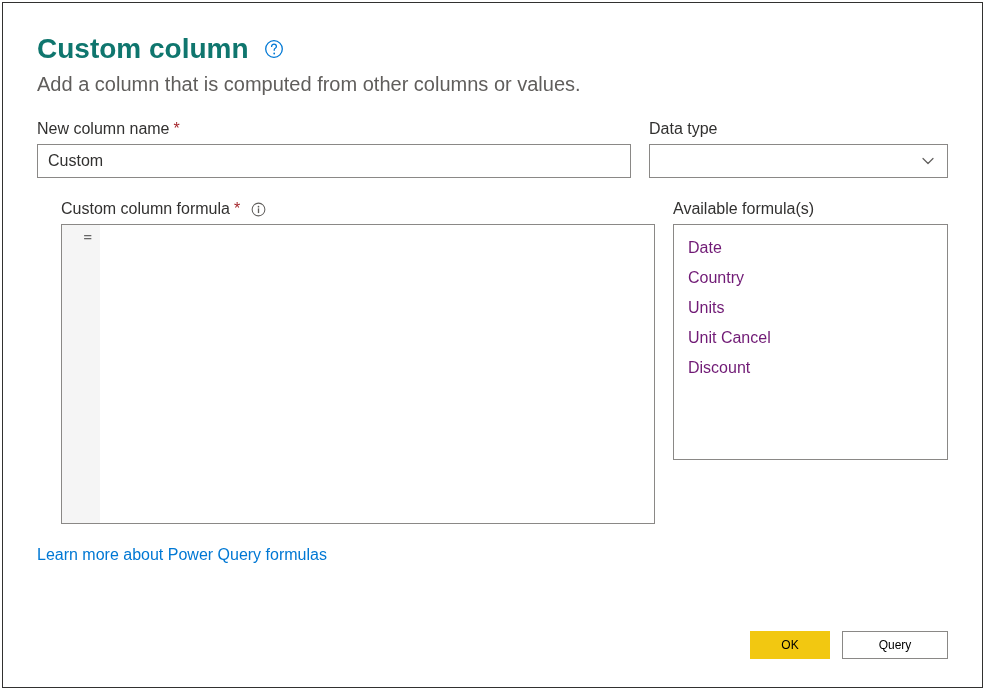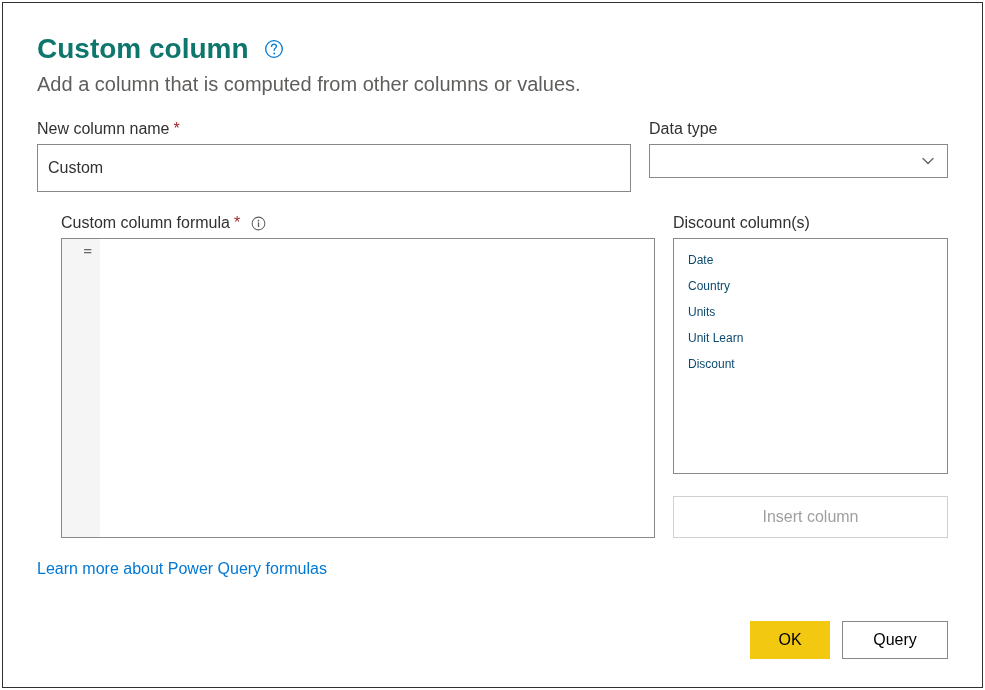--- a/index.html
+++ b/index.html
@@ -37,38 +37,39 @@
     .subdesc {
       font-size: 20px;
       font-weight: 400;
       color: #605e5c;
       margin-bottom: 24px;
       margin-top: 4px;
     }
     .form-grid {
       display: flex;
       gap: 18px;
+      align-items: center;
     }
     .left-col { flex: 0 0 594px; }
     .right-col { flex: 1; }
 
     .lbl {
       font-size: 16px;
       font-weight: 400;
       color: #323130;
       margin-bottom: 6px;
       display:flex;
       align-items:center;
       gap:4px;
     }
     .req { color: #a4262c; }
     .info-ic { width:16px; height:16px; display:inline-flex; align-items:center; justify-content:center; margin-left:6px;}
     .txt-input {
       width: 100%;
-      height: 48px;
+      height: 34px;
       border: 1px solid #8a8886;
       padding: 4px 10px;
       font-size: 16px;
       font-family: inherit;
       color: #323130;
       outline: none;
       background:#fff;
     }
     .sel-wrap {
       position: relative;
@@ -122,22 +123,22 @@
     .avail-col {
       flex:1;
     }
     .avail-list {
       border:1px solid #8a8886;
       height:236px;
       padding: 8px 14px;
       background:#fff;
     }
     .avail-item {
-      font-size:12px;
-      color:#0c4a6e;
+      font-size:16px;
+      color:#701a75;
       padding:6px 0;
       cursor:pointer;
     }
     .insert-btn {
       width:100%;
       height:42px;
       margin-top:22px;
       border:1px solid #d2d0ce;
       background:#fff;
       color:#a19f9d;
@@ -155,22 +156,22 @@
     }
     .footer-btns {
       position:absolute;
       right:34px;
       bottom:28px;
       display:flex;
       gap:12px;
     }
     .btn {
       min-width:106px;
-      height:38px;
-      font-size:16px;
+      height:28px;
+      font-size:12px;
       font-family:inherit;
       border:1px solid #8a8886;
       background:#fff;
       cursor:pointer;
       padding:0 2px;
     }
     .btn-primary {
       background:#f2c811;
       border:1px solid #f2c811;
       color:#000;
@@ -227,29 +228,28 @@
             <rect x="7.3" y="6.8" width="1.4" height="5" fill="#605e5c"></rect>
           </svg>
         </span>
       </div>
       <div class="formula-box">
         <div class="gutter">=</div>
         <textarea class="code-area" style=""></textarea>
       </div>
     </div>
     <div class="avail-col">
-      <div class="lbl">Discount column(s)</div>
+      <div class="lbl">Available formula(s)</div>
       <div class="avail-list">
         <div class="avail-item">Date</div>
         <div class="avail-item">Country</div>
         <div class="avail-item">Units</div>
-        <div class="avail-item">Unit Learn</div>
+        <div class="avail-item">Unit Cancel</div>
         <div class="avail-item">Discount</div>
       </div>
-      <button class="insert-btn" disabled="">Insert column</button>
     </div>
   </div>
 
   <a class="learn-link">Learn more about Power Query formulas</a>
 
   <div class="footer-btns">
     <button class="btn btn-primary">OK</button>
     <button class="btn">Query</button>
   </div>
 

